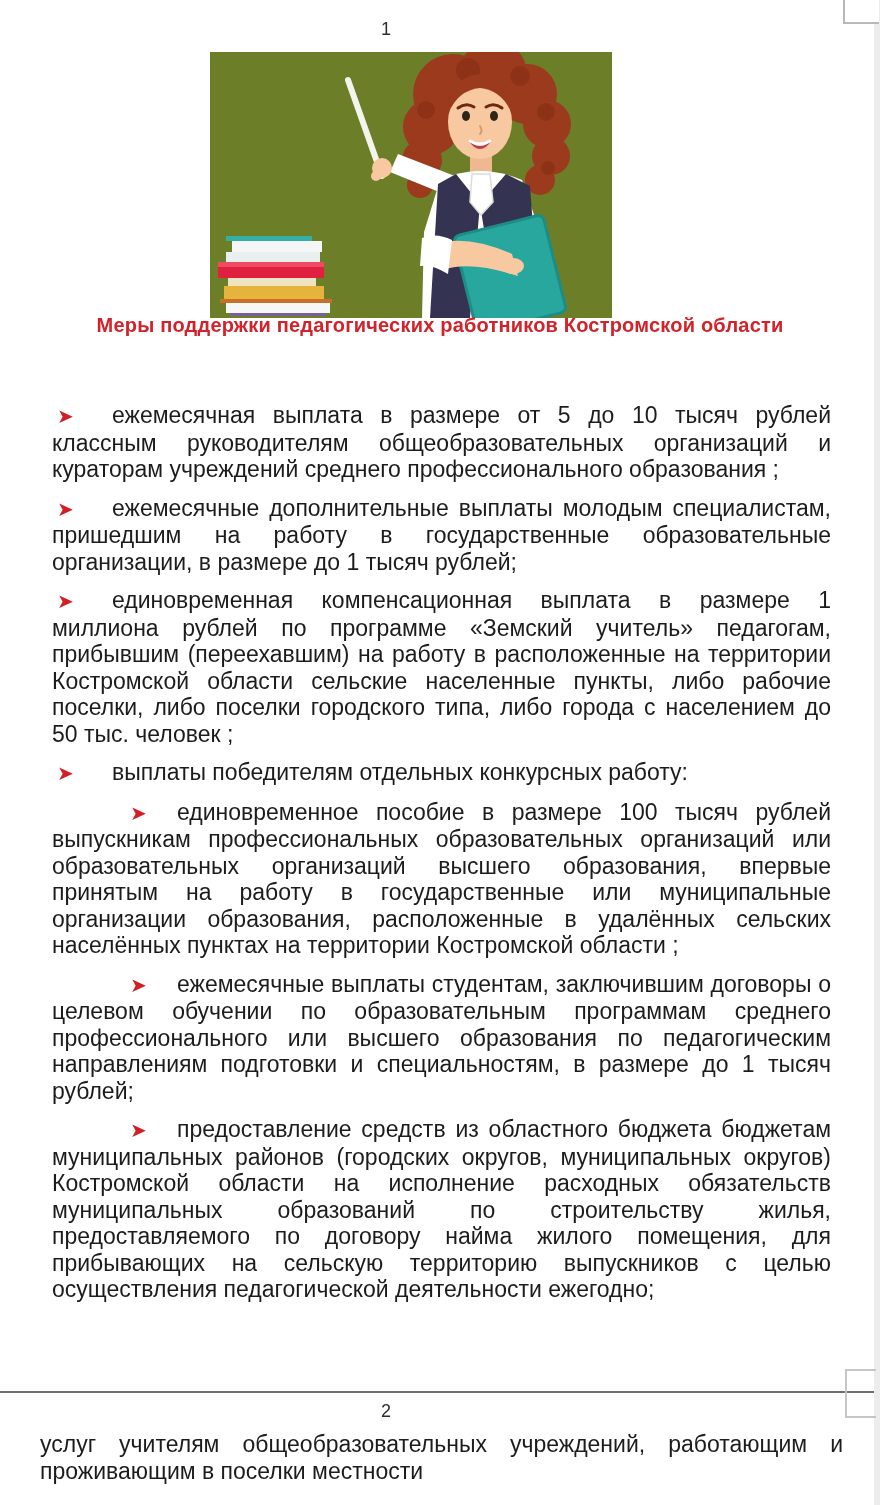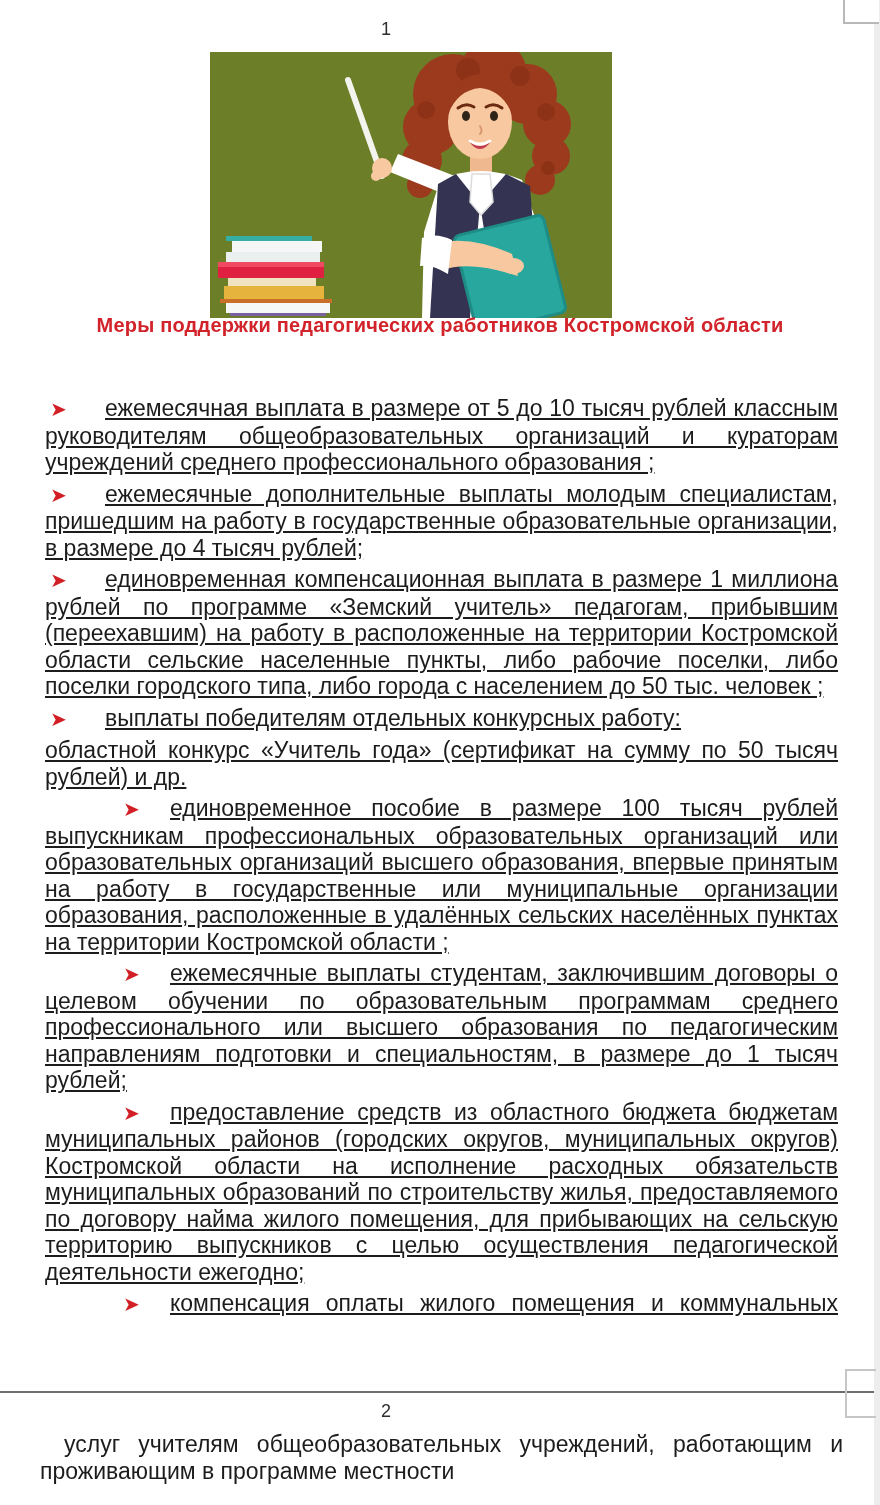--- a/index.html
+++ b/index.html
@@ -20,32 +20,32 @@
   }
   .doc-title{
     position:absolute;left:40px;top:314px;width:800px;
     text-align:center;font-size:20px;font-weight:700;color:#d2232a;
     letter-spacing:0.2px;
   }
   .content{
     position:absolute;left:40px;top:390px;width:803px;
     font-size:23px;line-height:26.5px;
   }
-  .content p{margin:5px;text-align:justify;text-decoration:underline;}
+  .content p{margin:12px;text-align:justify;}
   .bullet{
     display:inline-block;width:60px;padding-left:5px;box-sizing:border-box;
     color:#d21f26;font-size:20px;line-height:26.5px;vertical-align:baseline;
   }
   .indent .bullet{margin-left:73px;width:52px;}
   .stretch{text-align-last:justify;}
   .page2-text{
     position:absolute;left:40px;top:1431px;width:803px;
     font-size:23px;line-height:26.5px;
   }
-  .page2-text .j{text-align:justify;text-align-last:justify;margin-left:24px;}
+  .page2-text .j{text-align:justify;text-align-last:justify;}
   .divider{
     position:absolute;left:0;top:1391px;width:880px;height:2px;
     background:#6e6e6e;
   }
   .right-strip{
     position:absolute;left:874px;top:0;width:6px;height:1505px;
     background:#ededed;
   }
   .corner-box{
     position:absolute;left:843px;top:0;width:34px;height:22px;
@@ -135,35 +135,33 @@
       <rect x="16" y="251" width="104" height="10" fill="#f5f8f7"></rect>
       <rect x="20" y="261" width="96" height="3" fill="#7a5fa0"></rect>
     </g>
   </svg>
 </div>
 
 <div class="doc-title">Меры поддержки педагогических работников Костромской области</div>
 
 <div class="content">
   <p><span class="bullet">➤</span><span>ежемесячная выплата в размере от 5 до 10 тысяч рублей классным руководителям общеобразовательных организаций и кураторам учреждений среднего профессионального образования ;</span></p>
-  <p><span class="bullet">➤</span><span>ежемесячные дополнительные выплаты молодым специалистам, пришедшим на работу в государственные образовательные организации, в размере до 4 тысяч рублей;</span></p>
+  <p><span class="bullet">➤</span><span>ежемесячные дополнительные выплаты молодым специалистам, пришедшим на работу в государственные образовательные организации, в размере до 1 тысяч рублей;</span></p>
   <p><span class="bullet">➤</span><span>единовременная компенсационная выплата в размере 1 миллиона рублей по программе «Земский учитель» педагогам, прибывшим (переехавшим) на работу в расположенные на территории Костромской области сельские населенные пункты, либо рабочие поселки, либо поселки городского типа, либо города с населением до 50 тыс. человек ;</span></p>
   <p><span class="bullet">➤</span><span>выплаты победителям отдельных конкурсных работу:</span></p>
-  <p><span>областной конкурс «Учитель года» (сертификат на сумму по 50 тысяч рублей) и др.</span></p>
   <p class="indent"><span class="bullet">➤</span><span>единовременное пособие в размере 100 тысяч рублей выпускникам профессиональных образовательных организаций или образовательных организаций высшего образования, впервые принятым на работу в государственные или муниципальные организации образования, расположенные в удалённых сельских населённых пунктах на территории Костромской области ;</span></p>
   <p class="indent"><span class="bullet">➤</span><span>ежемесячные выплаты студентам, заключившим договоры о целевом обучении по образовательным программам среднего профессионального или высшего образования по педагогическим направлениям подготовки и специальностям, в размере до 1 тысяч рублей;</span></p>
   <p class="indent"><span class="bullet">➤</span><span>предоставление средств из областного бюджета бюджетам муниципальных районов (городских округов, муниципальных округов) Костромской области на исполнение расходных обязательств муниципальных образований по строительству жилья, предоставляемого по договору найма жилого помещения, для прибывающих на сельскую территорию выпускников с целью осуществления педагогической деятельности ежегодно;</span></p>
-  <p class="indent stretch"><span class="bullet">➤</span><span>компенсация оплаты жилого помещения и коммунальных</span></p>
 </div>
 
 <div class="divider"></div>
 <div class="right-strip"></div>
 <div class="corner-box"></div>
 <div class="bracket-v"></div>
 <div class="bracket-t"></div>
 <div class="bracket-b"></div>
 
 <div id="pagenum2" class="page-num">2</div>
 
 <div class="page2-text">
   <div class="j">услуг учителям общеобразовательных учреждений, работающим и</div>
-  <div>проживающим в программе местности</div>
+  <div>проживающим в поселки местности</div>
 </div>
 
 </body></html>

